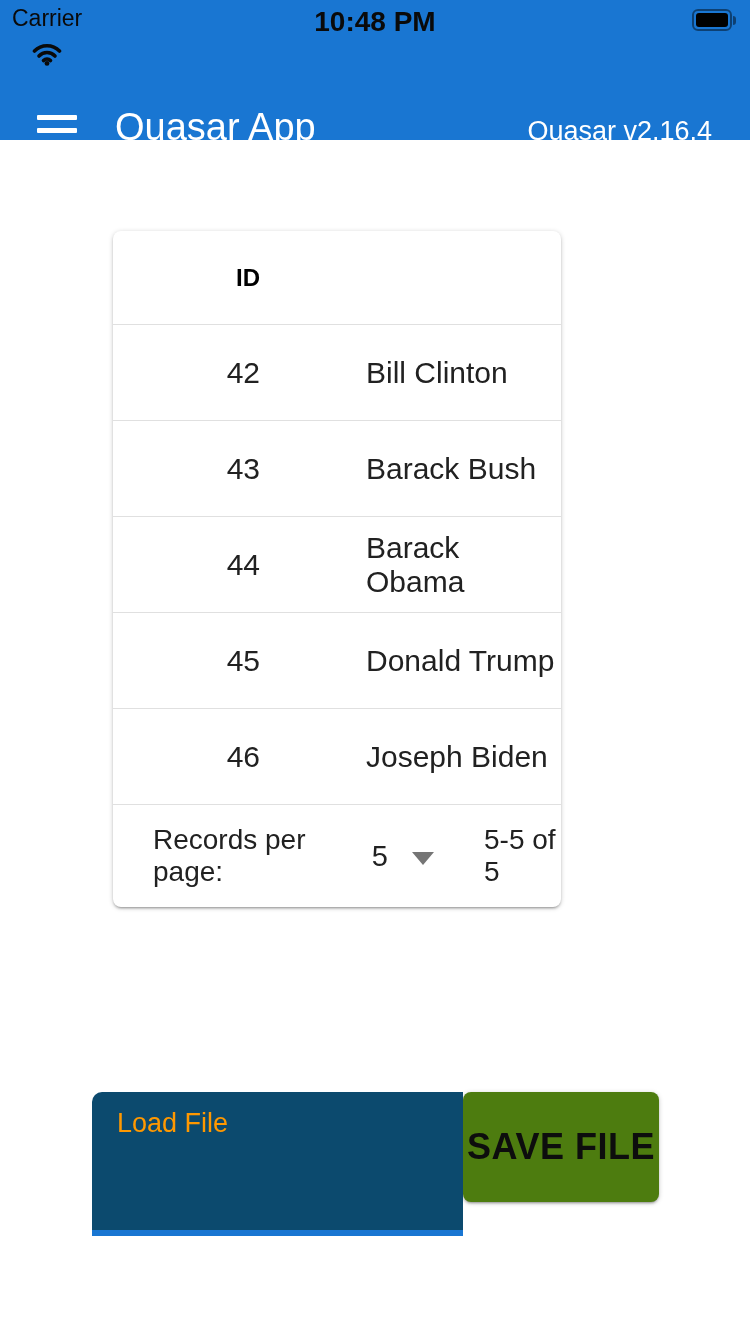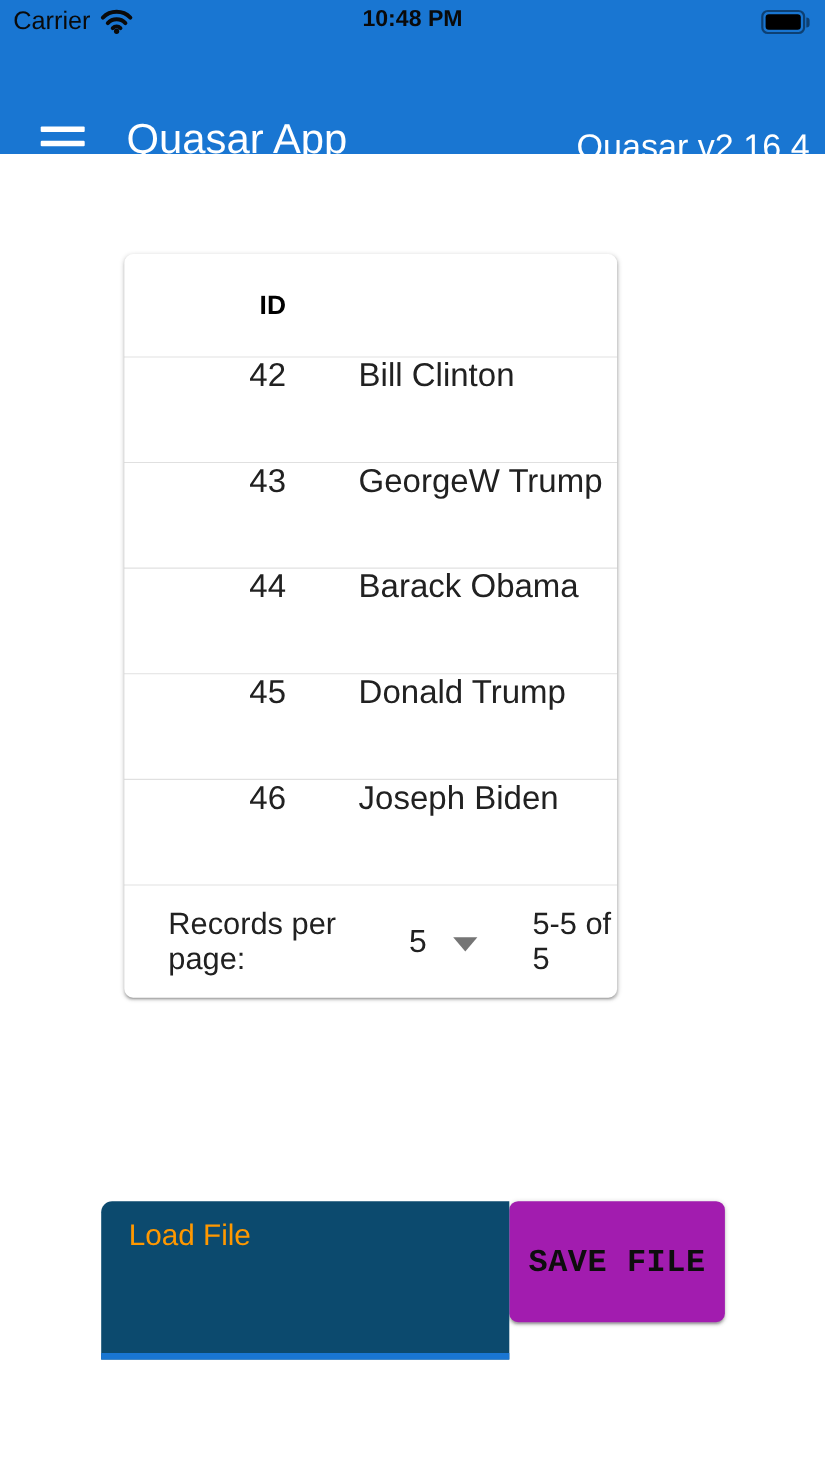--- a/index.html
+++ b/index.html
@@ -15,27 +15,27 @@
   .topbar {
     position:absolute; top:0; left:0; width:750px; height:140px;
     background:#1976d2;
   }
   .statusbar {
     position:absolute; top:0; left:0; width:750px; height:40px;
     color:#0a0a0a;
   }
   .carrier-wrap {
     position:absolute; left:12px; top:5px;
-    display:flex; align-items:center; gap:9px;
+    display:flex; align-items:center; gap:9px;flex-direction:column;
   }
   .carrier { font-size:23px; color:#0a0a0a; }
   .wifi { display:block; margin-top:2px; }
   .time {
     position:absolute; left:0; top:6px; width:750px;
-    text-align:center; font-size:21px; font-weight:600; color:#0a0a0a;
+    text-align:center; font-size:28px; font-weight:600; color:#0a0a0a;
   }
   .battery {
     position:absolute; right:14px; top:9px;
     display:flex; align-items:center;
   }
   .battery-body {
     width:40px; height:22px;
     border:2.5px solid rgba(0,0,0,0.45);
     border-radius:6px; padding:2px;
   }
@@ -53,41 +53,41 @@
     position:absolute; left:37px; top:75px; width:40px; height:30px;
     display:flex; flex-direction:column; justify-content:space-between;
     background:none; border:none; cursor:pointer; padding:0;
   }
   .menu-bar { height:5px; width:40px; background:#ffffff; border-radius:1px; }
   .app-title {
     position:absolute; left:115px; top:66px;
     font-size:38px; font-weight:400; color:#ffffff;
   }
   .app-version {
-    position:absolute; right:14px; top:76px;
-    font-size:31px; font-weight:400; color:#ffffff;
+    position:absolute; right:38px; top:76px;
+    font-size:27px; font-weight:400; color:#ffffff;
   }
 
   
   .card {
     position:absolute; left:113px; top:231px; width:448px;
     background:#ffffff; border-radius:8px;
     box-shadow:0 1px 5px rgba(0,0,0,0.2), 0 2px 2px rgba(0,0,0,0.14), 0 3px 1px -2px rgba(0,0,0,0.12);
   }
   .thead {
     display:flex; align-items:center; height:94px;
     border-bottom:1px solid rgba(0,0,0,0.12);
     font-size:24px; font-weight:700; color:#000000;
   }
   .col-id   { width:177px; padding-right:30px; text-align:right; }
   .col-content { flex:1; padding-left:36px; text-align:left; }
   .trow {
-    display:flex; align-items:flex-start; height:96px;
+    display:flex; align-items:center; height:96px;
     border-bottom:1px solid rgba(0,0,0,0.12);
-    font-size:30px; color:#212121;
+    font-size:30px; color:#212121;gap:40px;
   }
   .tfoot {
     display:flex; align-items:center; height:102px;
     padding-left:40px; font-size:28px; color:#212121;
   }
   .rpp-label { }
   .rpp-select {
     display:flex; align-items:center; margin-left:32px; cursor:pointer;
   }
   .rpp-value { font-size:29px; }
@@ -111,25 +111,25 @@
   .load-label {
     position:absolute; left:25px; top:16px;
     font-size:27px; color:#ff9800;
   }
   .load-underline {
     position:absolute; left:0; bottom:0; width:100%; height:6px;
     background:#1976d2;
   }
   .save-btn {
     width:196px; height:110px; margin-left:0;
-    background:#a21caf; border:none; border-radius:8px;
+    background:#4d7c0f; border:none; border-radius:8px;
     box-shadow:0 1px 5px rgba(0,0,0,0.2), 0 2px 2px rgba(0,0,0,0.14), 0 3px 1px -2px rgba(0,0,0,0.12);
     display:flex; align-items:center; justify-content:center;
-    font-family:Liberation Mono, monospace;
-    font-size:29px; font-weight:700; color:#0d0d0d;
+    font-family:Liberation Sans, sans-serif;
+    font-size:36px; font-weight:700; color:#0d0d0d;
     letter-spacing:0.5px; cursor:pointer;
   }
 </style>
 </head>
 <body>
 
 <div class="topbar">
 
   <div class="statusbar">
     <div class="carrier-wrap">
@@ -167,21 +167,21 @@
     <div class="col-id">ID</div>
   </div>
 
   <div>
       <div class="trow">
         <div class="col-id">42</div>
         <div class="col-content">Bill Clinton</div>
       </div>
       <div class="trow">
         <div class="col-id">43</div>
-        <div class="col-content">GeorgeW Trump</div>
+        <div class="col-content">Barack Bush</div>
       </div>
       <div class="trow">
         <div class="col-id">44</div>
         <div class="col-content">Barack Obama</div>
       </div>
       <div class="trow">
         <div class="col-id">45</div>
         <div class="col-content">Donald Trump</div>
       </div>
       <div class="trow">

